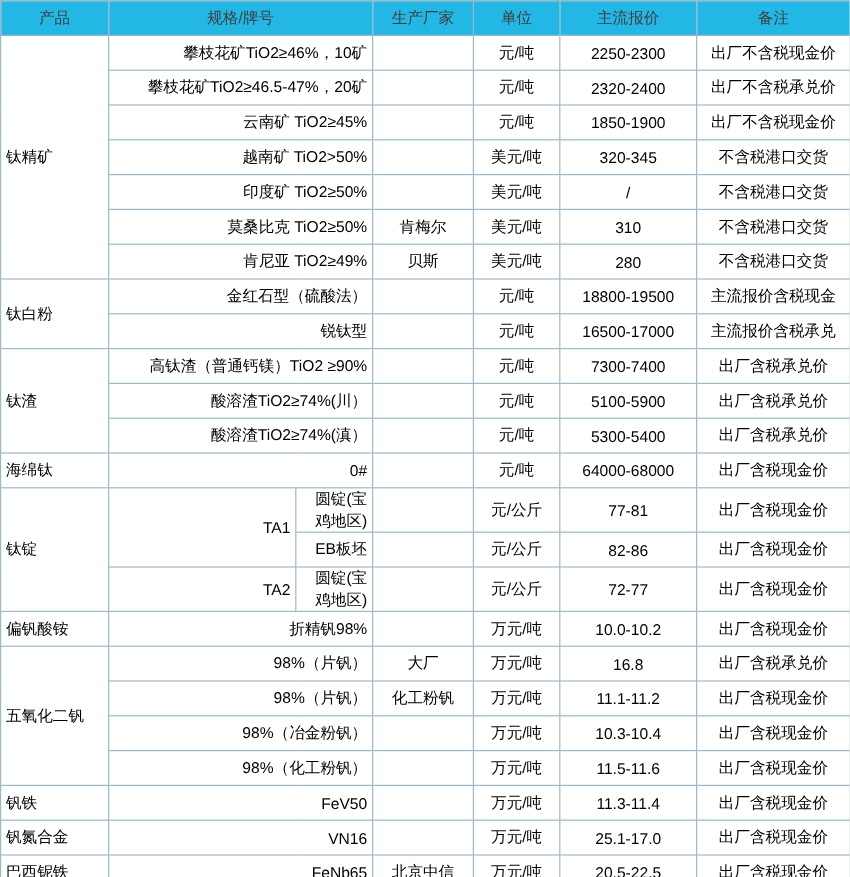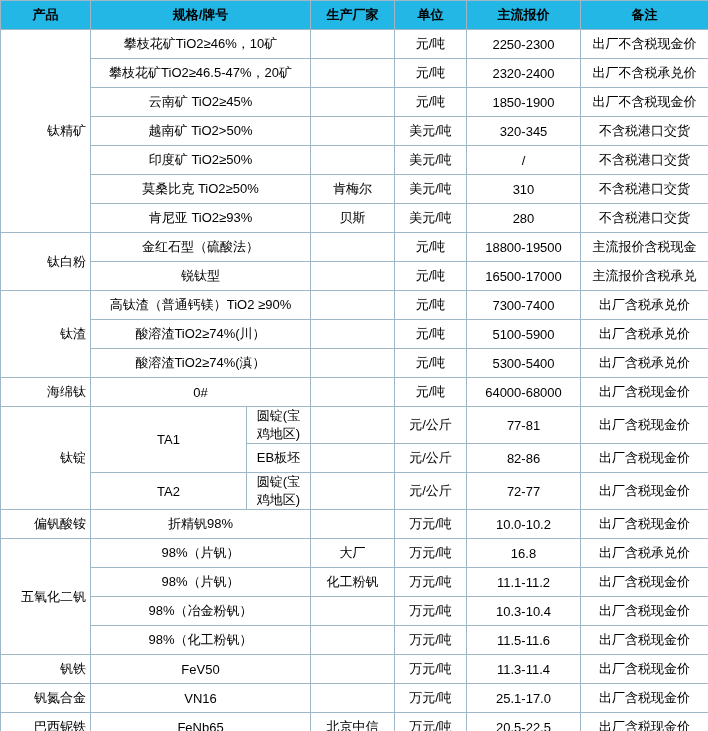--- a/index.html
+++ b/index.html
@@ -23,31 +23,31 @@
   table.price-table th {
     border: 1px solid #9fb8c8;
     font-size: 13px;
     height: 29px;
     padding: 0 4px;
     vertical-align: middle;
     box-sizing: border-box;
   }
   thead th {
     background: #23b7e5;
-    color: #000000;
-    font-weight: bold;
+    color: #404040;
+    font-weight: normal;
     text-align: center;
     border: 1px solid #23b7e5;
     font-size: 14px;
     height: 32px;
     margin-left: 48px;
   }
   td.center { text-align: center; }
-  td.left   { text-align: center; padding-left: 6px; }
-  td.group  { text-align: right; font-weight: normal; }
+  td.left   { text-align: right; padding-left: 6px; }
+  td.group  { text-align: left; font-weight: normal; }
   .col-product { width: 90px; }
   .col-spec    { width: 156px; }
   .col-spec2   { width: 64px; }
   .col-maker   { width: 84px; }
   .col-unit    { width: 72px; }
   .col-price   { width: 114px; }
   .col-note    { width: 128px; }
 </style>
 </head>
 <body>
@@ -110,21 +110,21 @@
         <td class="center">不含税港口交货</td>
       </tr>
       <tr>
         <td class="left" colspan="2">莫桑比克 TiO2≥50%</td>
         <td class="center">肯梅尔</td>
         <td class="center">美元/吨</td>
         <td class="center">310</td>
         <td class="center">不含税港口交货</td>
       </tr>
       <tr>
-        <td class="left" colspan="2">肯尼亚 TiO2≥93%</td>
+        <td class="left" colspan="2">肯尼亚 TiO2≥49%</td>
         <td class="center">贝斯</td>
         <td class="center">美元/吨</td>
         <td class="center">280</td>
         <td class="center">不含税港口交货</td>
       </tr>
       <tr>
         <td class="group" rowspan="2">钛白粉</td>
         <td class="left" colspan="2">金红石型（硫酸法）</td>
         <td class="center"></td>
         <td class="center">元/吨</td>

